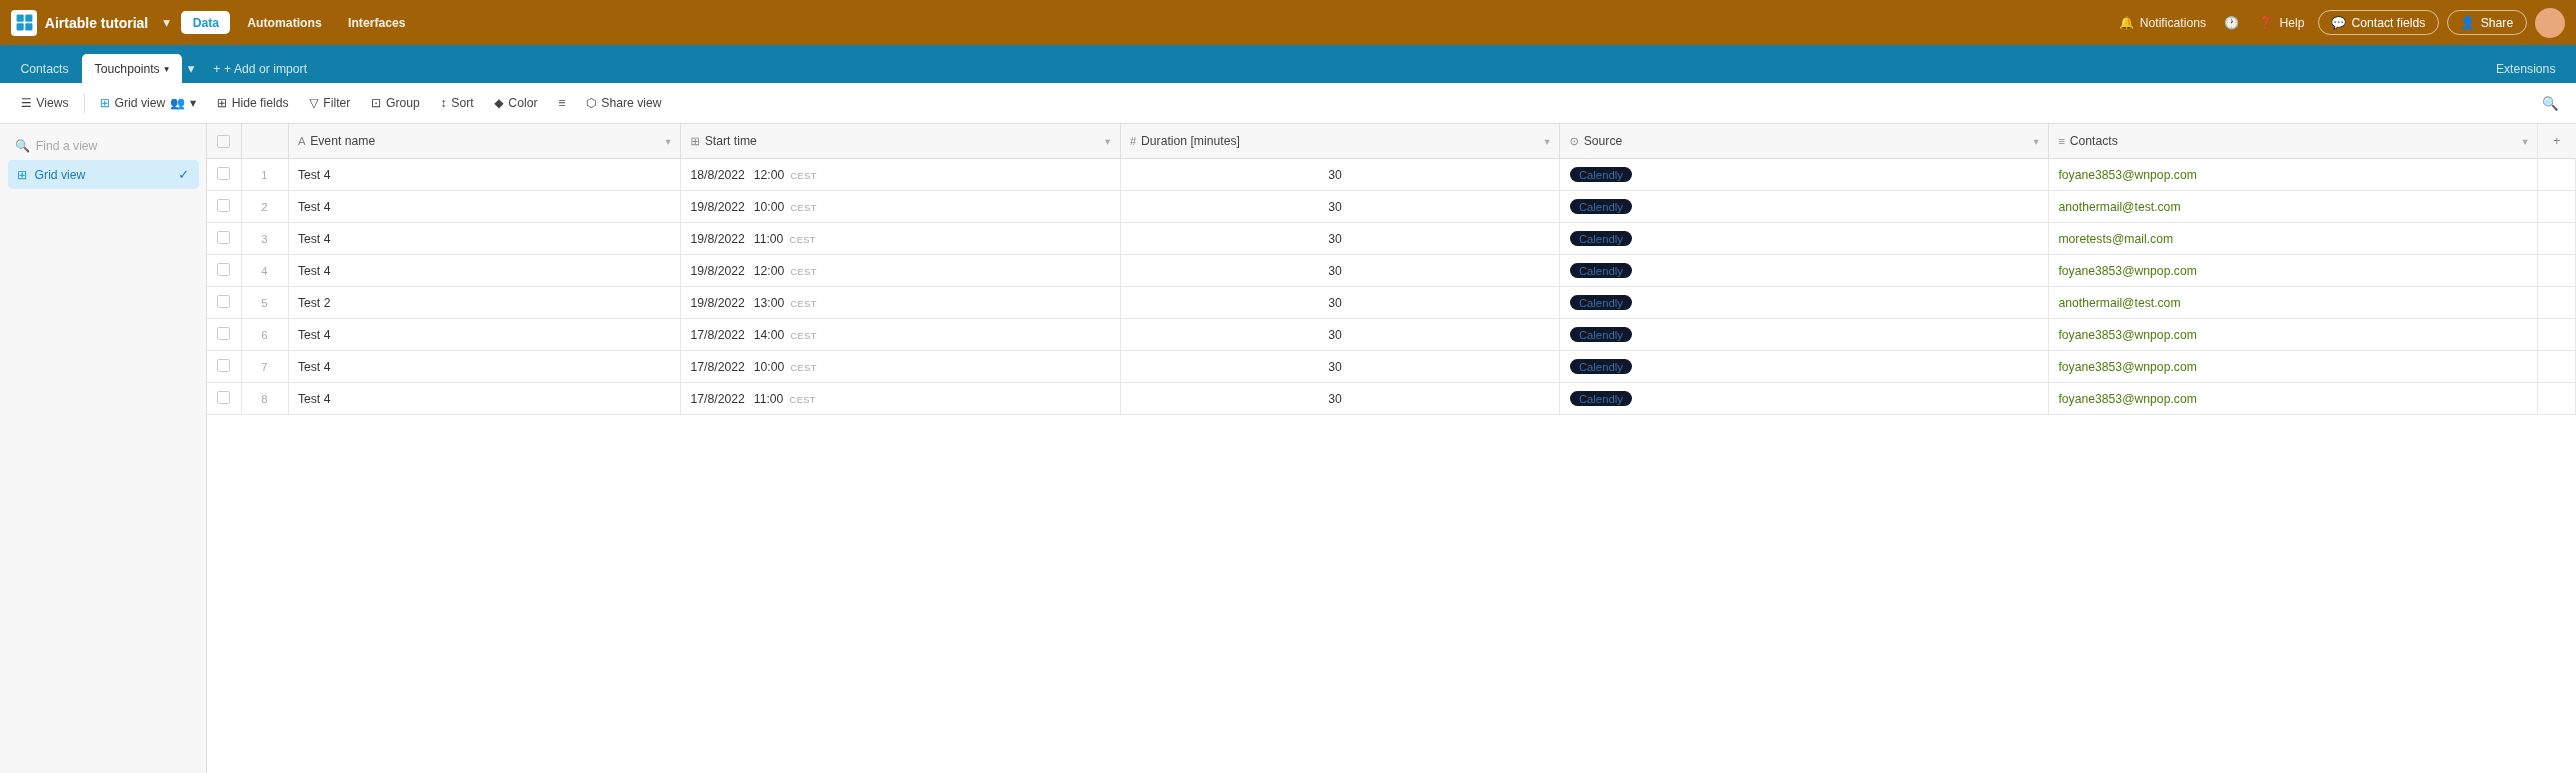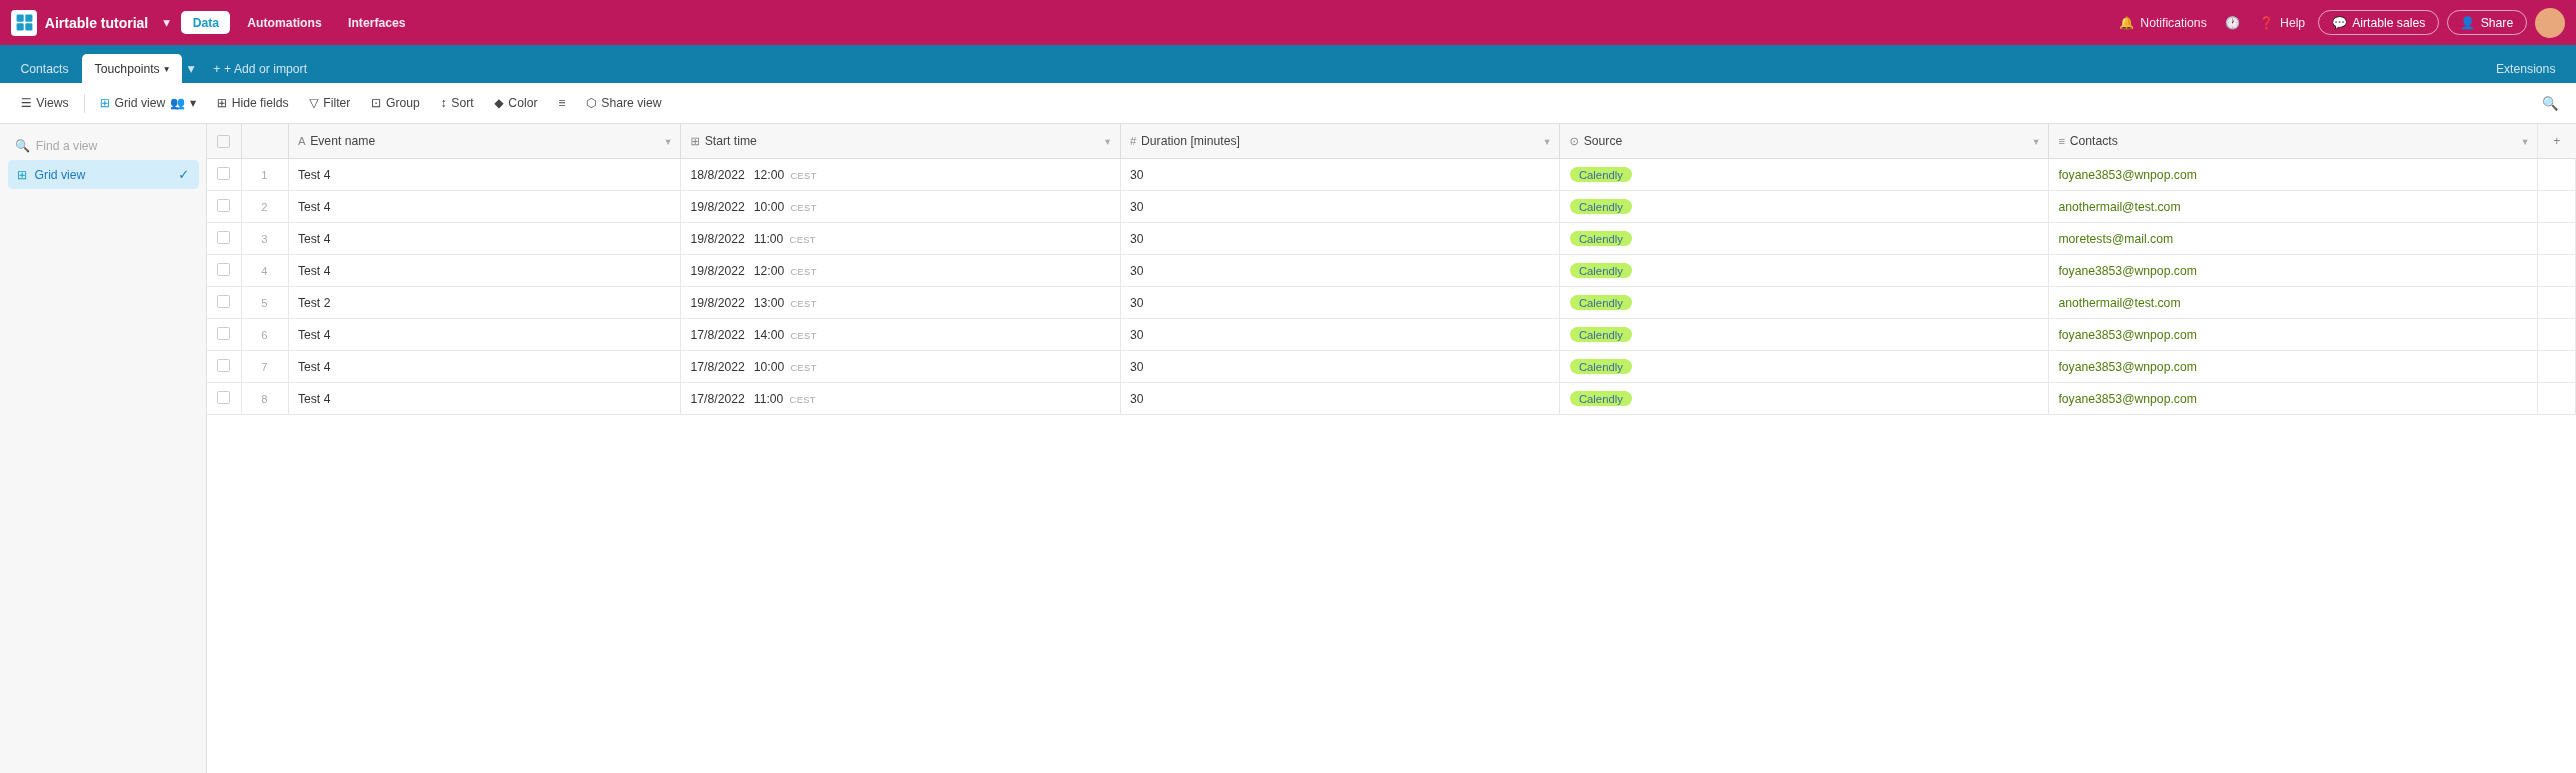--- a/index.html
+++ b/index.html
@@ -1,20 +1,20 @@
 <!DOCTYPE html>
 <html style="font-size:15px"><head>
   <meta charset="utf-8">
   <style>
     * { box-sizing: border-box; margin: 0; padding: 0; }
     body { font-family: -apple-system, BlinkMacSystemFont, 'Segoe UI', sans-serif; font-size: 12.2px; background: #f0f0f0; }
 
     
     .top-nav {
-      background: #be185d;
+      background: #a16207;
       height: 45px;
       display: flex;
       align-items: center;
       padding: 0 11.3px;
       gap: 7.5px;
     }
     .top-nav-logo {
       display: flex; align-items: center; gap: 7.5px; color: white; font-weight: 600; font-size: 14px; margin-right: 3.8px;
     }
     .logo-icon {
@@ -161,26 +161,26 @@
     .row-num { color: #aaa; text-align: center; font-size: 11.3px; }
     .check-cell { text-align: center; }
     .checkbox { width: 13px; height: 13px; border: 1.4px solid #ccc; border-radius: 1.9px; display: inline-block; }
 
     .time-cell .date { display: inline; }
     .time-cell .time { display: inline; margin-left: 5.6px; }
     .time-cell .tz { font-size: 9.4px; color: #aaa; margin-left: 2.8px; letter-spacing: 0.3px; }
 
     .badge {
       display: inline-block; padding: 1.9px 9.4px; border-radius: 11.3px;
-      font-size: 11.3px; font-weight: 500; background: #bef264; color: #3a6ea5;
+      font-size: 11.3px; font-weight: 500; background: #0f172a; color: #3a6ea5;
     }
 
     .email-cell { color: #4d7c0f; }
 
-    .duration-cell { text-align: left; padding-right: 19px; color: #333; }
+    .duration-cell { text-align: center; padding-right: 19px; color: #333; }
 
     
     .contacts-col { border-right: 0.9px solid #e8e8e8; }
   </style>
 </head>
 <body>
 
 <nav class="top-nav">
   <div class="top-nav-logo">
     <div class="logo-icon">
@@ -204,21 +204,21 @@
   </button>
   <button class="nav-icon-btn">
     <span>🕐</span>
   </button>
   <button class="nav-icon-btn">
     <span>❓</span>
     <span>Help</span>
   </button>
   <button class="nav-contact-btn">
     <span>💬</span>
-    <span>Airtable sales</span>
+    <span>Contact fields</span>
   </button>
   <button class="nav-share-btn">
     <span>👤</span>
     <span>Share</span>
   </button>
   <button class="avatar-btn"></button>
 </nav>
 
 <div class="table-tabs">
   <div class="tab">

